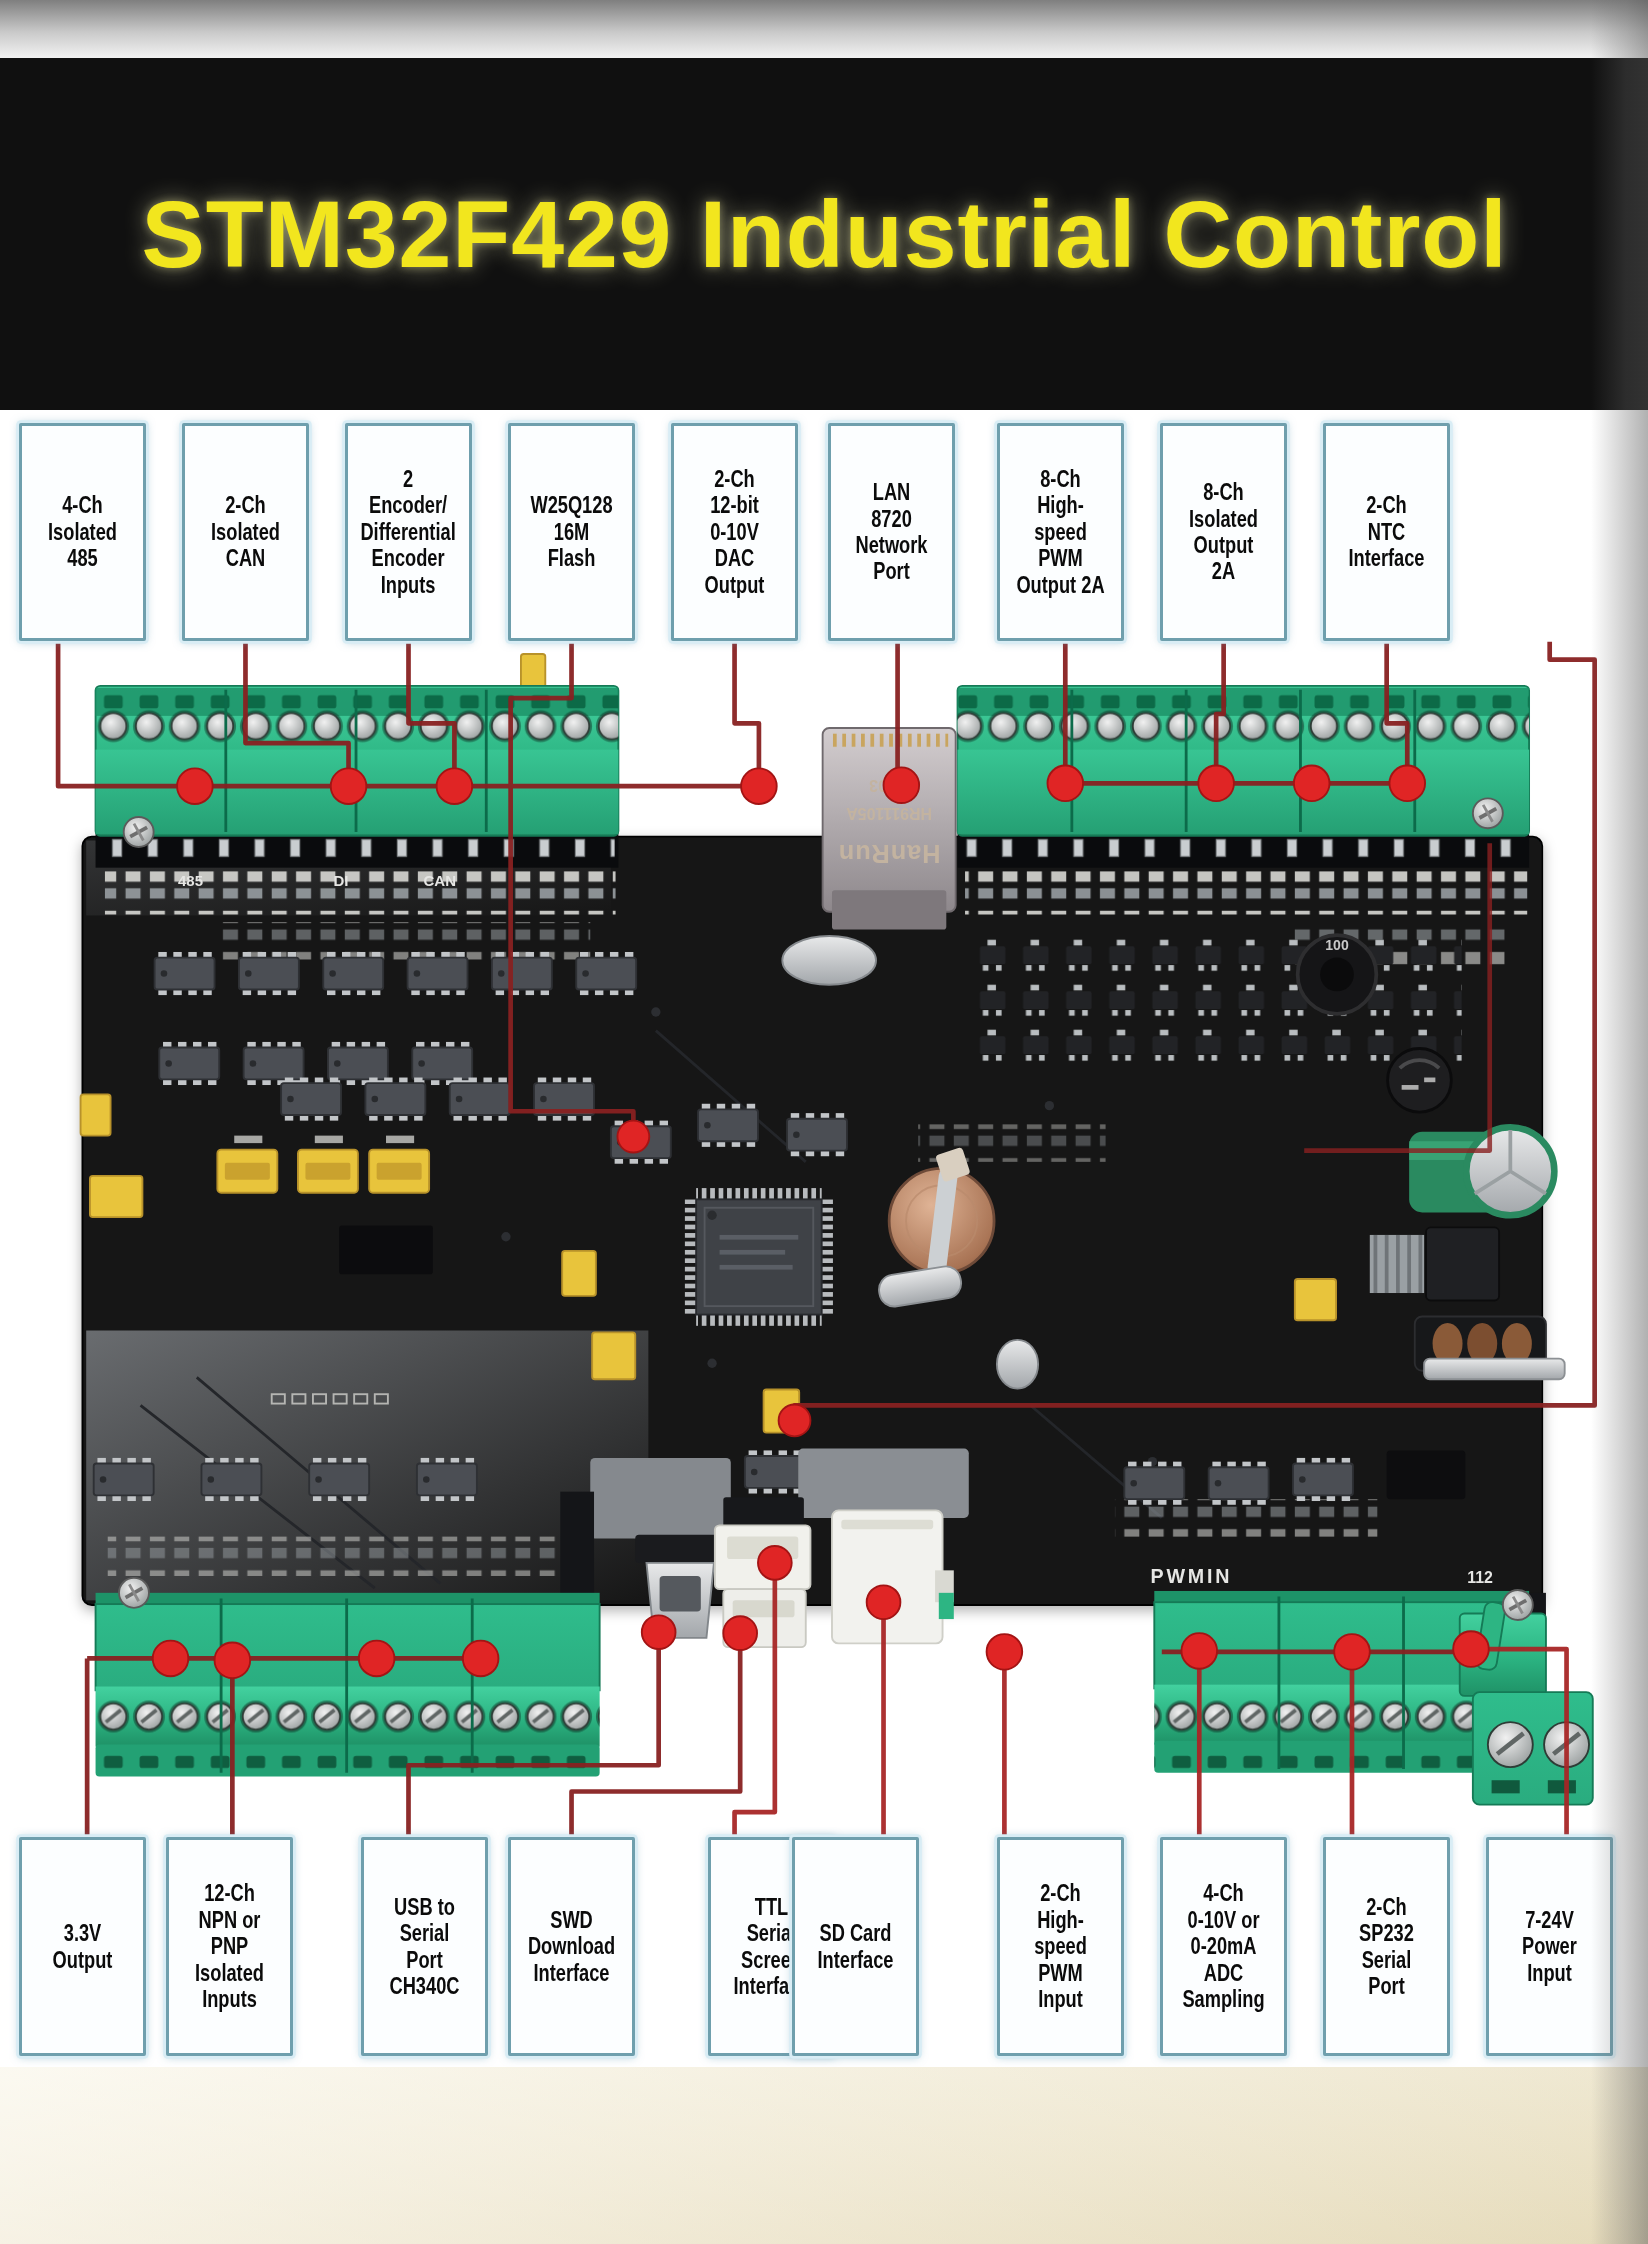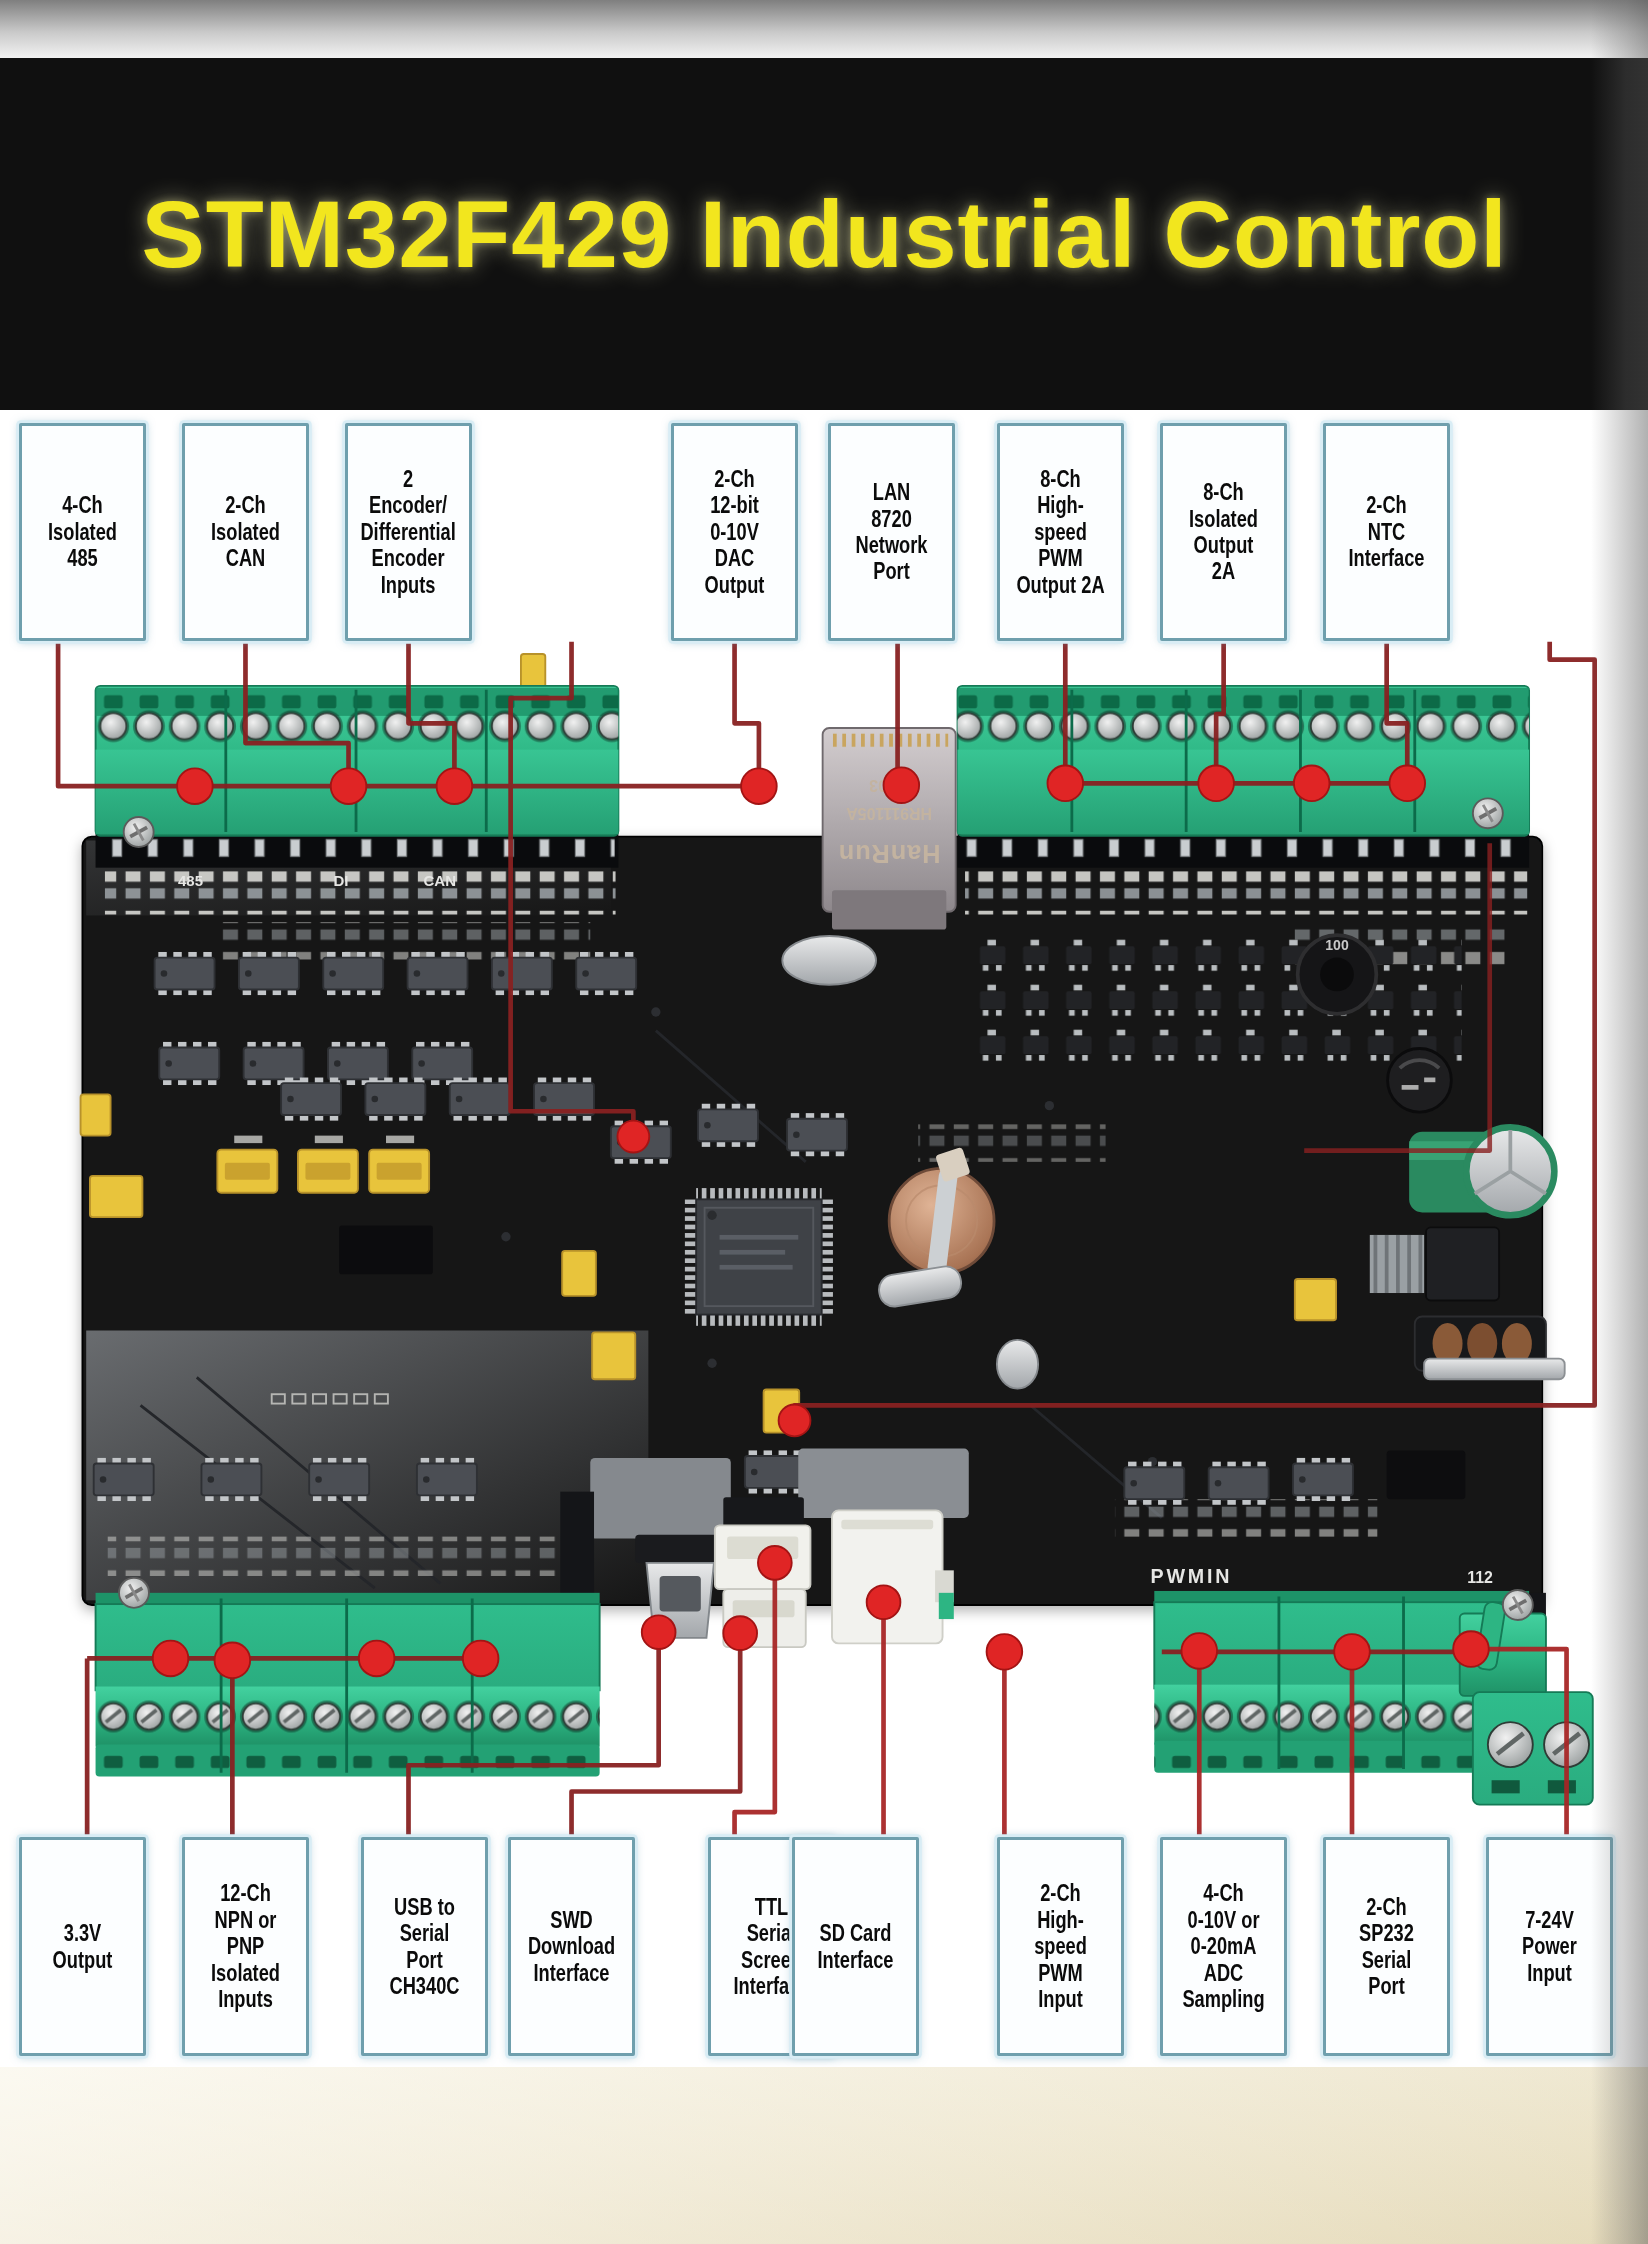--- a/index.html
+++ b/index.html
@@ -470,20 +470,25 @@
 Isolated
 CAN</span>
     </div>
   <div class="callout top" style="left:345px">
       <span class="callout-label">2
 Encoder/
 Differential
 Encoder
 Inputs</span>
     </div>
+  <div class="callout top" style="left:508px">
+      <span class="callout-label">W25Q128
+16M
+Flash</span>
+    </div>
   <div class="callout top" style="left:671px">
       <span class="callout-label">2-Ch
 12-bit
 0-10V
 DAC
 Output</span>
     </div>
   <div class="callout top" style="left:828px">
       <span class="callout-label">LAN
 8720
@@ -506,21 +511,21 @@
   <div class="callout top" style="left:1323px">
       <span class="callout-label">2-Ch
 NTC
 Interface</span>
     </div>
 
   <div class="callout bottom" style="left:19px">
       <span class="callout-label">3.3V
 Output</span>
     </div>
-  <div class="callout bottom" style="left:182px">
+  <div class="callout bottom" style="left:166px">
       <span class="callout-label">12-Ch
 NPN or
 PNP
 Isolated
 Inputs</span>
     </div>
   <div class="callout bottom" style="left:361px">
       <span class="callout-label">USB to
 Serial
 Port

